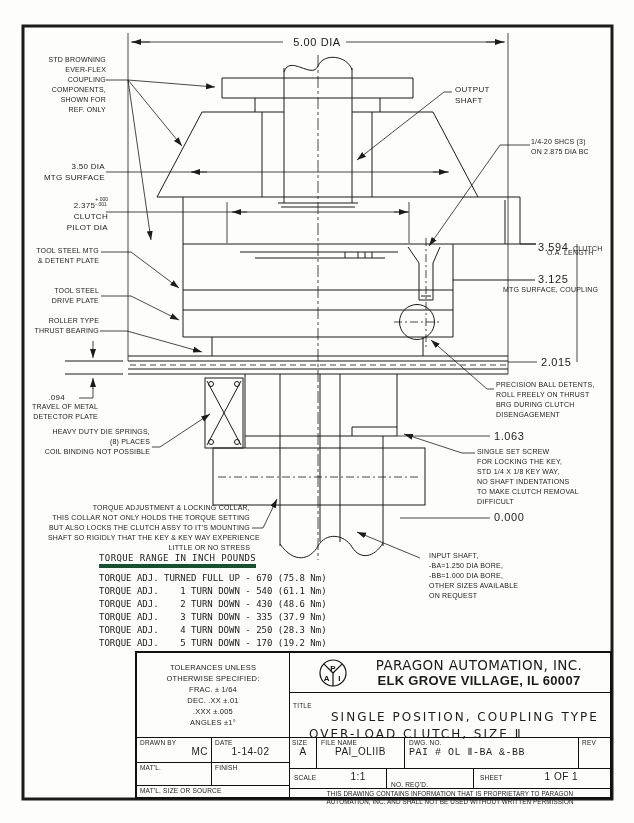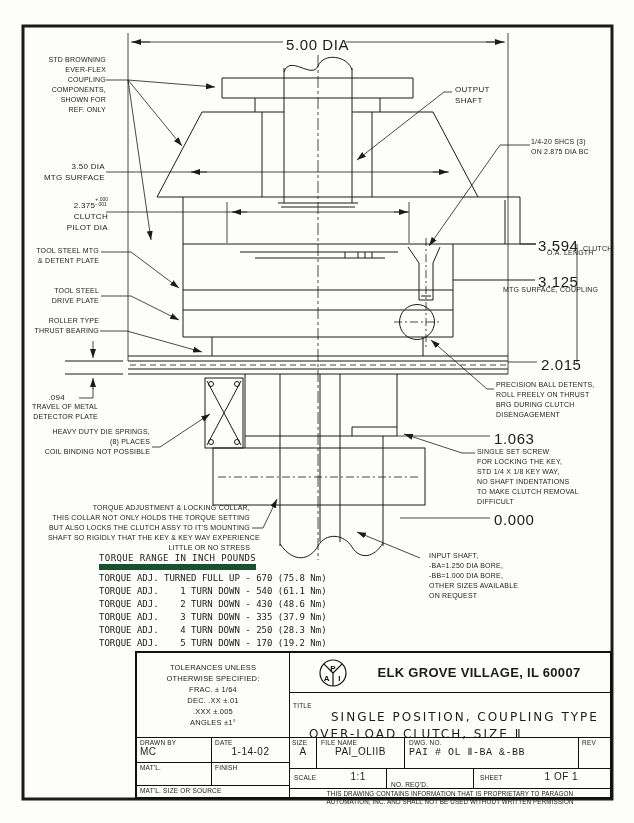--- a/index.html
+++ b/index.html
@@ -2,24 +2,24 @@
 <html><head>
 <meta charset="utf-8">
 <style>
   html,body{margin:0;padding:0;background:#ffffff;}
   #sheet{position:relative;width:634px;height:823px;background:#fdfdfc;overflow:hidden;
          font-family:"Liberation Sans",sans-serif;color:#1b1b1b;}
   svg text{font-family:"Liberation Sans",sans-serif;}
   .abs{position:absolute;}
   .ann{font-size:7px;line-height:10px;letter-spacing:.2px;white-space:nowrap;}
   .ann8{font-size:8px;line-height:11px;letter-spacing:.3px;white-space:nowrap;}
-  .dim{font-size:15px;letter-spacing:.6px;white-space:nowrap;}
+  .dim{font-size:11px;letter-spacing:.6px;white-space:nowrap;}
   .tr{text-align:right;}
   .mono{font-family:"DejaVu Sans Mono",monospace;}
-  .tt-title{font-size:9px;letter-spacing:.4px;border-bottom:6px solid #14532d;padding-bottom:1px;}
+  .tt-title{font-size:9px;letter-spacing:.4px;border-bottom:4px solid #14532d;padding-bottom:1px;}
   .tt-rows{font-size:9px;line-height:13px;white-space:pre;}
   .tolstack{display:inline-block;vertical-align:2px;font-size:5px;line-height:5px;letter-spacing:0;text-align:left;}
   
   .tb{position:absolute;left:135px;top:651px;width:477px;height:148px;border:2px solid #111;box-sizing:border-box;background:#fdfdfc;}
   .tb .cell{position:absolute;box-sizing:border-box;border-color:#111;border-style:solid;border-width:0;}
   .lbl{font-size:6.5px;letter-spacing:.2px;}
   .val{font-size:10px;letter-spacing:.5px;}
   .tol{font-size:7.5px;line-height:11px;text-align:center;letter-spacing:.2px;}
   .company{font-size:13.5px;letter-spacing:.4px;font-family:"DejaVu Sans",sans-serif;}
   .address{font-size:13px;font-weight:bold;letter-spacing:.3px;}
@@ -312,21 +312,21 @@
         <div>TOLERANCES UNLESS</div>
         <div>OTHERWISE SPECIFIED:</div>
         <div>FRAC. ± 1/64</div>
         <div>DEC. .XX ±.01</div>
         <div>.XXX ±.005</div>
         <div>ANGLES ±1°</div>
       </div>
 
     <div class="cell" style="left:0;top:84px;width:75px;height:25px;border-top-width:1.5px;border-right-width:1px;padding:1px 3px">
       <div class="lbl">DRAWN BY</div>
-      <div class="val" style="text-align:left">MC</div>
+      <div class="val" style="text-align:right">MC</div>
     </div>
     <div class="cell" style="left:75px;top:84px;width:78px;height:25px;border-top-width:1.5px;border-right-width:1.5px;padding:1px 3px">
       <div class="lbl">DATE</div>
       <div class="val" style="text-align:center">1-14-02</div>
     </div>
     <div class="cell" style="left:0;top:109px;width:75px;height:23px;border-top-width:1px;border-right-width:1px;padding:1px 3px">
       <div class="lbl">MAT'L.</div>
     </div>
     <div class="cell" style="left:75px;top:109px;width:78px;height:23px;border-top-width:1px;border-right-width:1.5px;padding:1px 3px">
       <div class="lbl">FINISH</div>
@@ -339,20 +339,21 @@
       <svg width="30" height="30" viewBox="0 0 30 30" style="margin-left:28px;flex:none" fill="none" stroke="#111" stroke-width="1.2">
         <circle cx="15" cy="15" r="13"></circle>
         <line x1="15" y1="15" x2="5.8" y2="5.8"></line>
         <line x1="15" y1="15" x2="24.2" y2="5.8"></line>
         <line x1="15" y1="15" x2="15" y2="28"></line>
         <text x="15" y="12.5" text-anchor="middle" font-size="8" font-weight="bold" fill="#111" stroke="none">P</text>
         <text x="8.7" y="23" text-anchor="middle" font-size="8" font-weight="bold" fill="#111" stroke="none">A</text>
         <text x="21.3" y="23" text-anchor="middle" font-size="8" font-weight="bold" fill="#111" stroke="none">I</text>
       </svg>
       <div style="flex:1;text-align:center">
+        <div class="company">PARAGON AUTOMATION, INC.</div>
         <div class="address">ELK GROVE VILLAGE, IL 60007</div>
       </div>
     </div>
 
     <div class="cell" style="left:153px;top:39px;width:320px;height:45px;border-top-width:1.5px;padding:1px 0 0 3px">
       <span class="lbl">TITLE</span>
       <div class="ttl-line" style="margin:-2px 0 0 38px">SINGLE POSITION, COUPLING TYPE</div>
       <div class="ttl-line" style="margin:3px 0 0 16px">OVER-LOAD CLUTCH, SIZE Ⅱ</div>
     </div>
 

